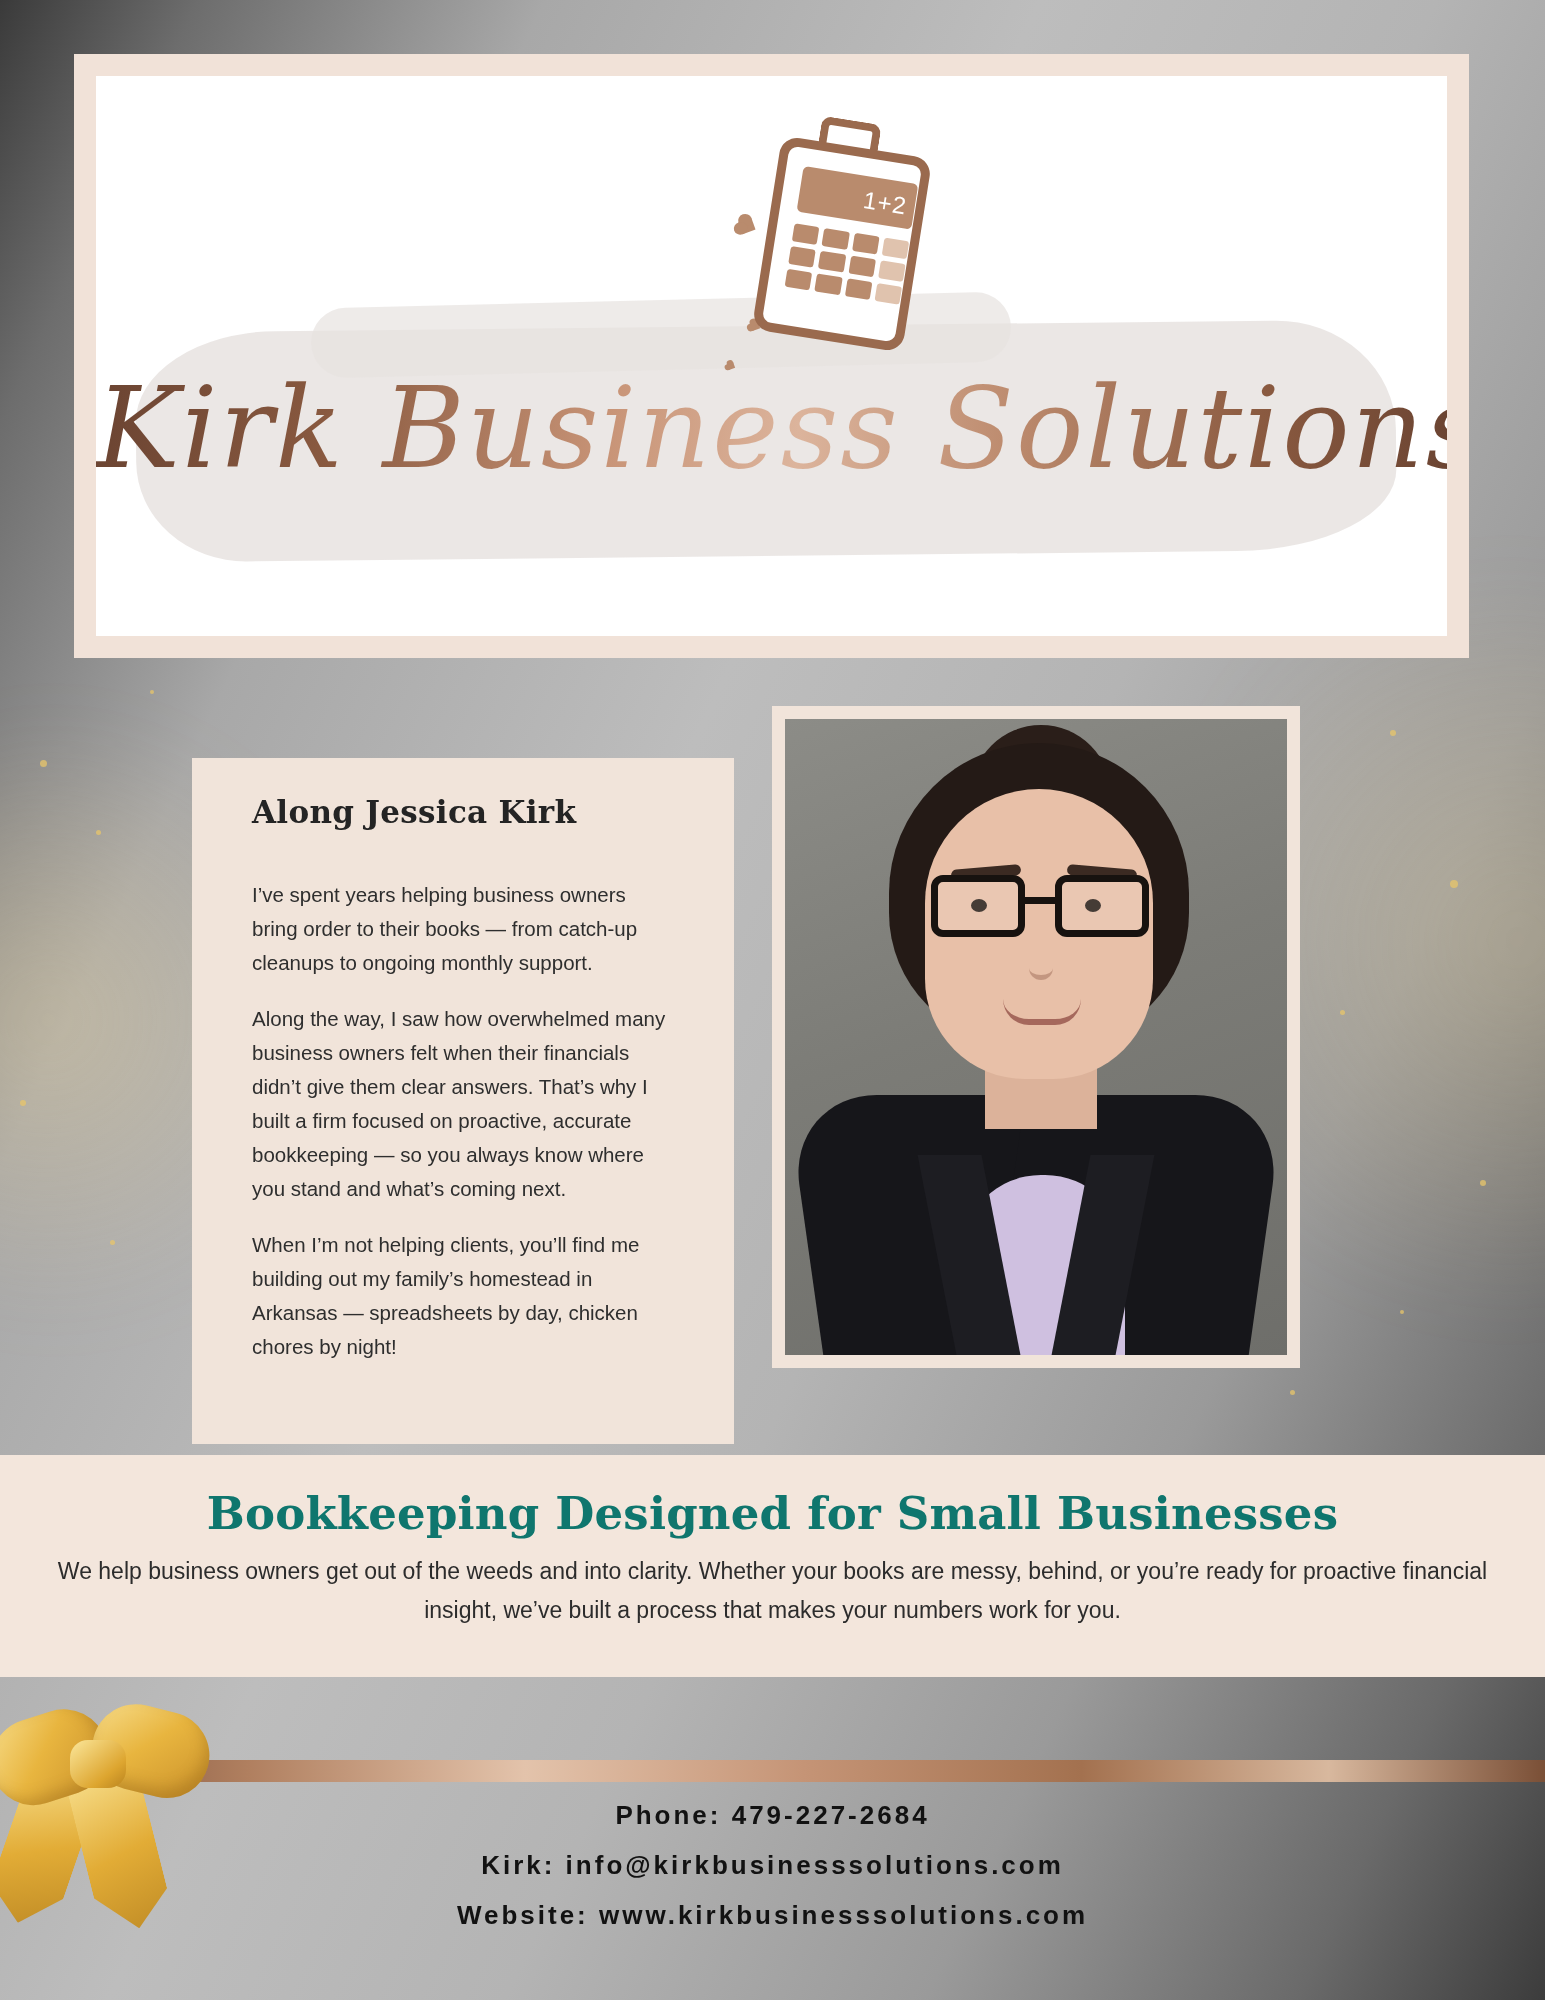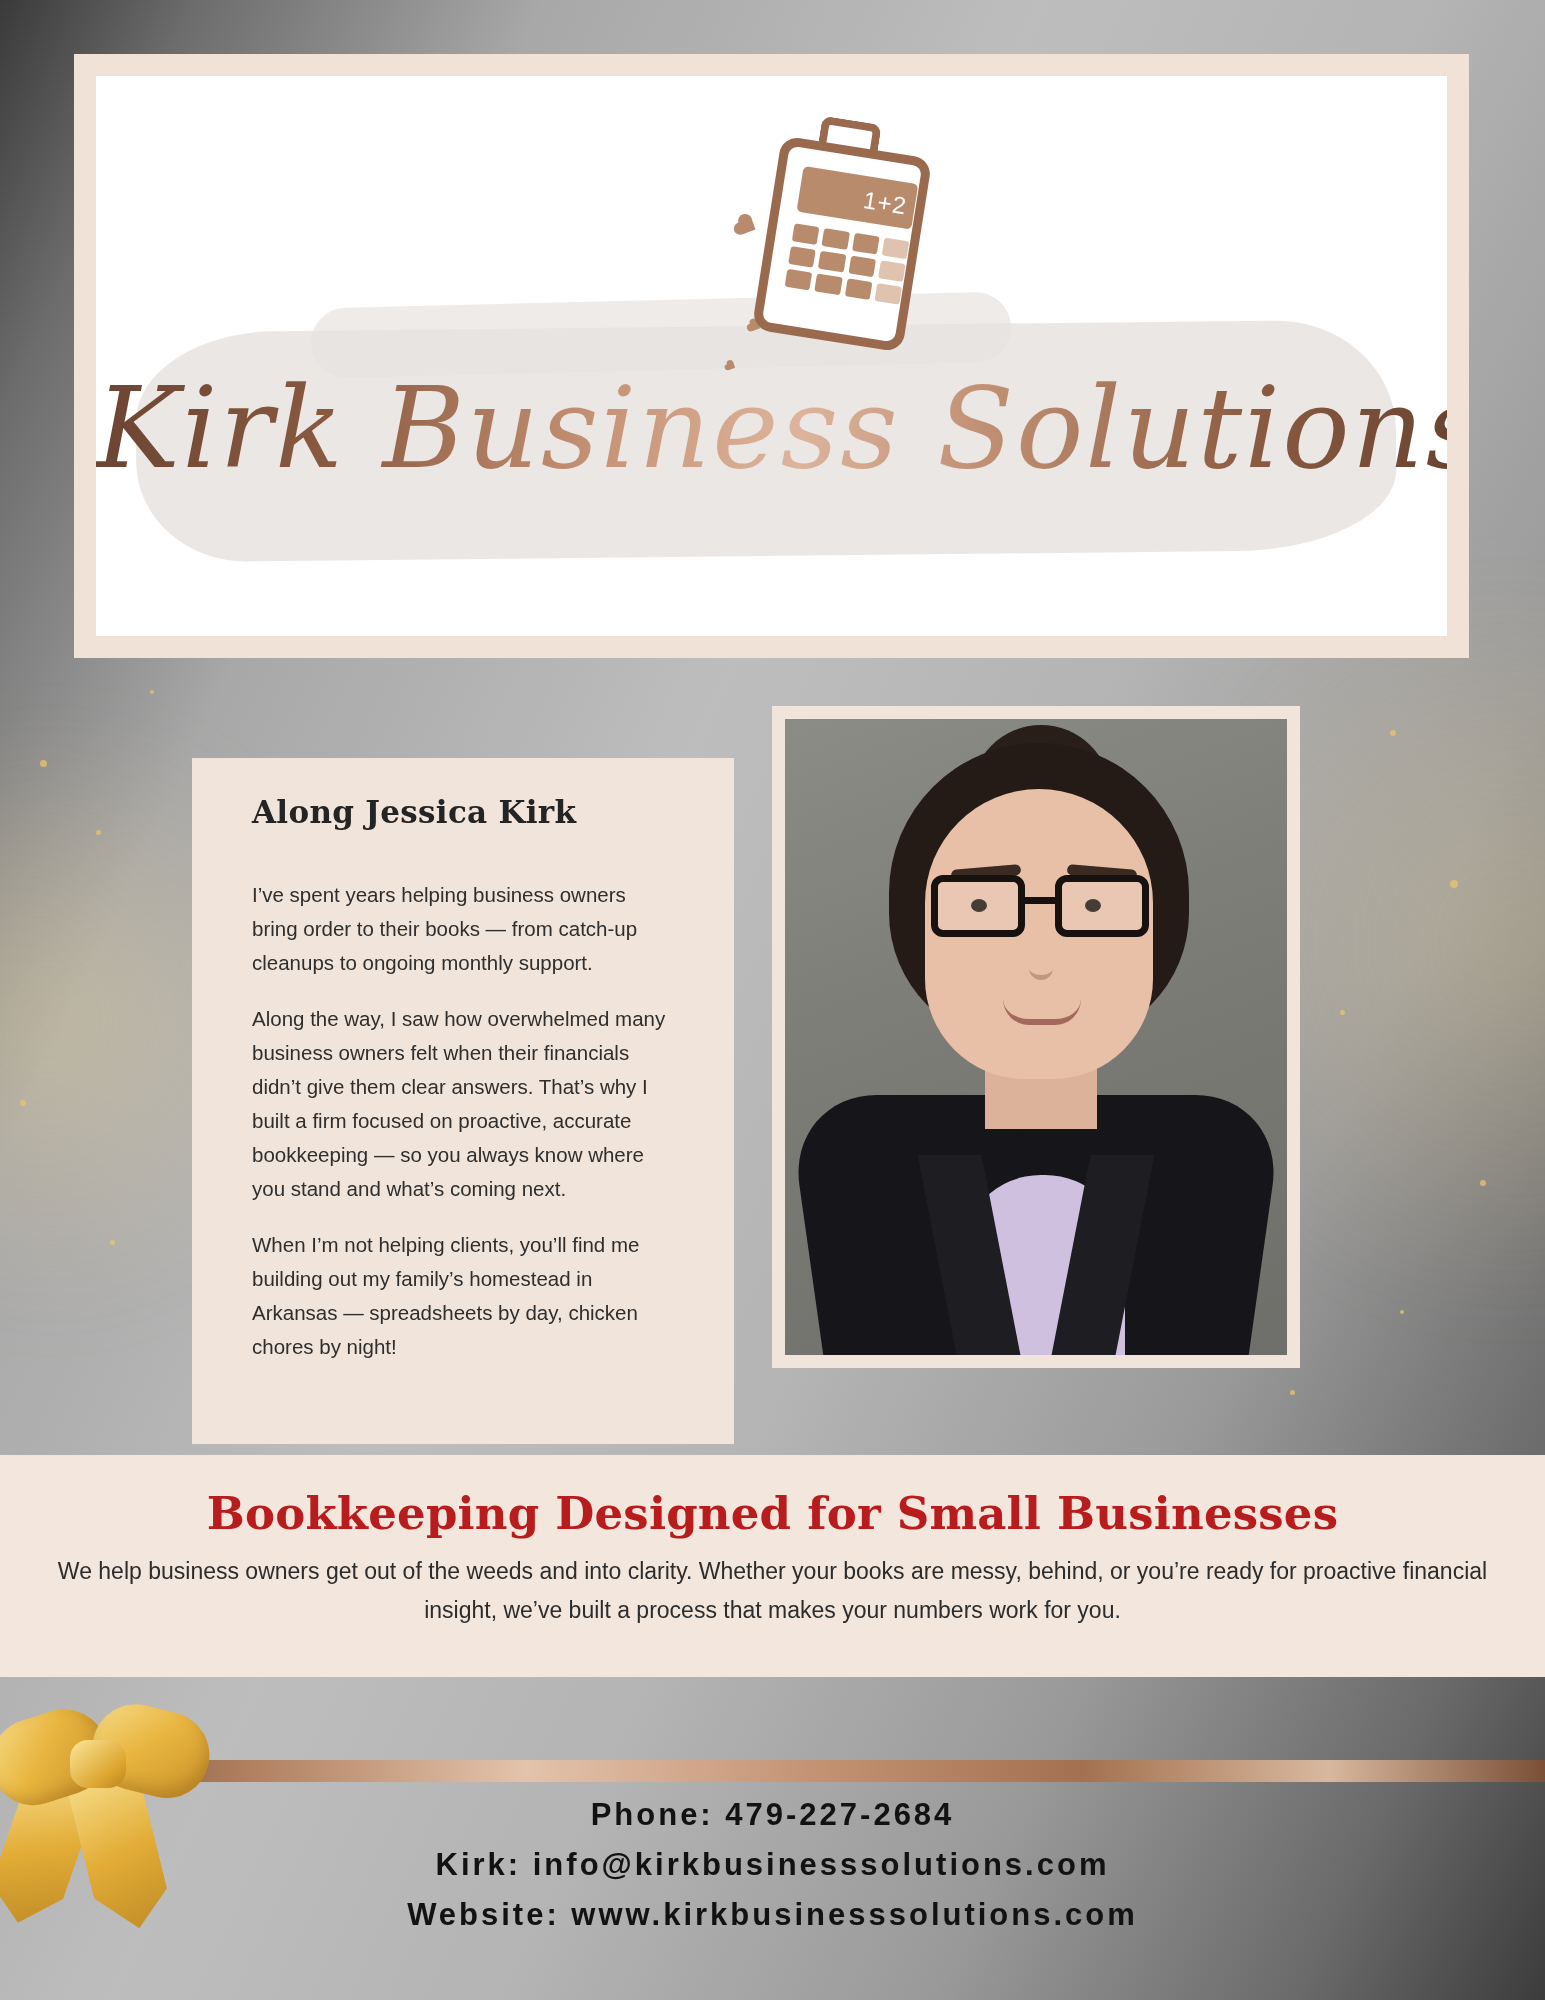--- a/index.html
+++ b/index.html
@@ -368,21 +368,21 @@
     height: 222px;
     background: #f3e6dc;
   }
   .banner-title {
     margin: 0;
     padding-top: 32px;
     text-align: center;
     font-family: "DejaVu Serif", serif;
     font-weight: bold;
     font-size: 45px;
-    color: #b91c1c;
+    color: #0f766e;
     letter-spacing: .2px;
   }
   .banner-sub {
     margin: 12px auto 0 auto;
     width: 1430px;
     text-align: center;
     font-size: 23px;
     line-height: 39px;
     color: #2c2c2c;
   }
@@ -439,21 +439,21 @@
   }
 
   
   .contact {
     position: absolute;
     left: 0;
     top: 1790px;
     width: 1545px;
     text-align: center;
     color: #121212;
-    font-size: 31px;
+    font-size: 26px;
     letter-spacing: 3px;
     line-height: 50px;
     font-weight: 700;
   }
   .contact div { white-space: nowrap; }
 </style>
 </head>
 <body>
 
 <div class="page">

